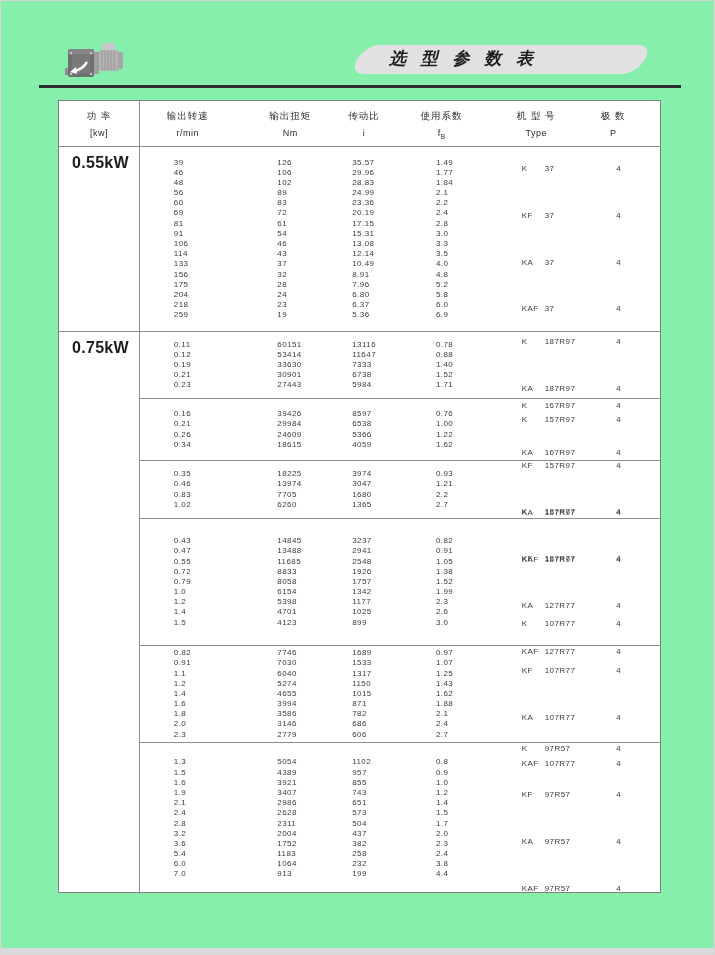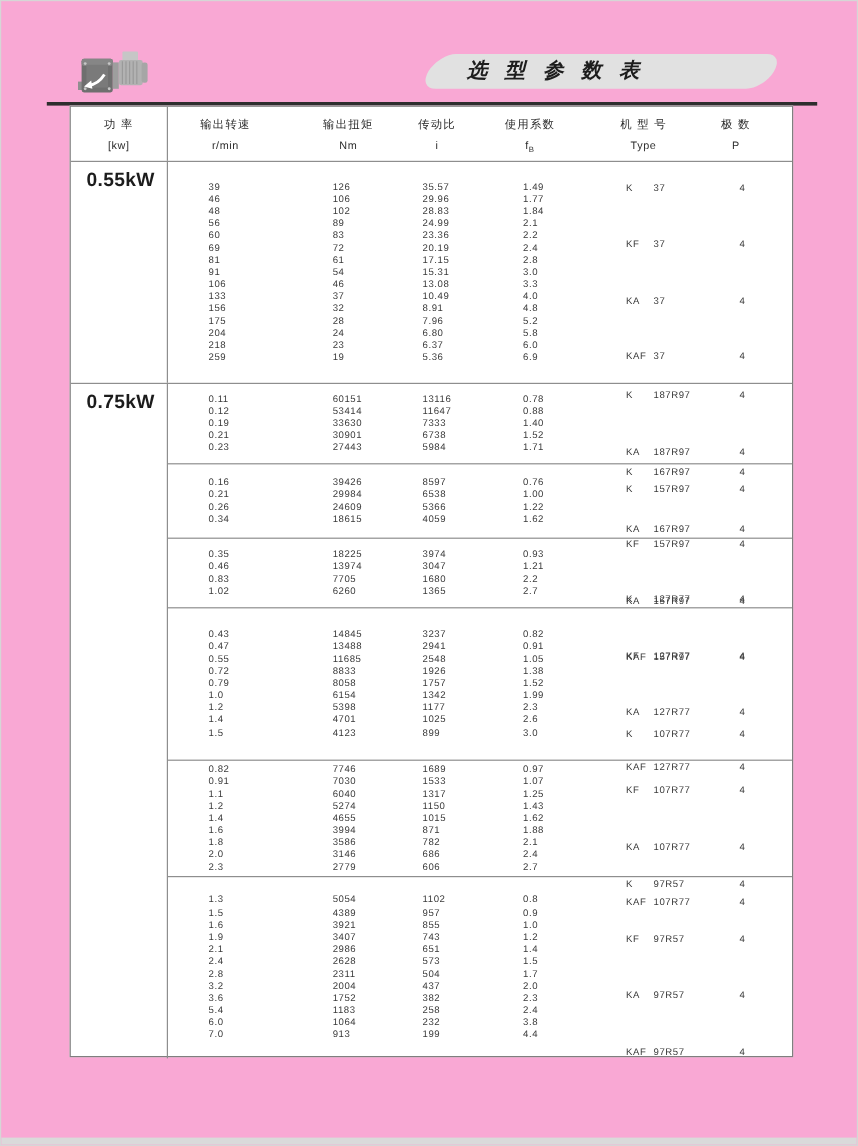--- a/index.html
+++ b/index.html
@@ -1,35 +1,35 @@
 <!DOCTYPE html>
 <html><head>
 <meta charset="utf-8">
 <style>
   html,body{margin:0;padding:0;background:#fff;}
   .page{
-    position:relative;width:715px;height:955px;background:#f9a8d4;overflow:hidden;
+    position:relative;width:715px;height:955px;background:#86efac;overflow:hidden;
     font-family:"Liberation Sans","DejaVu Sans",sans-serif;color:#3a3a3a;
     border:1px solid #d6d6d6;box-sizing:border-box;
   }
   .page-bottom-edge{position:absolute;left:0;right:0;bottom:0;height:6px;background:#dadada;}
 
   
   .logo{position:absolute;left:63px;top:36px;}
   .banner{position:absolute;left:356px;top:44px;width:288px;height:29px;}
   .banner-bg{position:absolute;inset:0;background:#e1e1e1;border-radius:15px 16px 15px 16px;transform:skewX(-32deg);}
   .banner-text{
     position:absolute;left:32px;top:50%;transform:translateY(-55%);
     font-size:17px;font-style:italic;font-weight:600;letter-spacing:5px;color:#1d1d1d;white-space:nowrap;
   }
   .header-rule{position:absolute;left:38px;top:84px;width:642px;height:3px;background:#2e2e2e;}
 
   
   .sel-table{
-    position:absolute;left:57px;top:87px;width:603px;height:793px;
+    position:absolute;left:57px;top:99px;width:603px;height:793px;
     border:1px solid #7f7f7f;box-sizing:border-box;background:#fff;
   }
   .thead{position:relative;height:46px;border-bottom:1px solid #8e8e8e;display:flex;box-sizing:border-box;}
   .power-head{width:81px;border-right:1px solid #8e8e8e;box-sizing:border-box;text-align:center;padding-top:9px;}
   .cols-head{position:relative;flex:1;}
   .h-col{position:absolute;top:9px;transform:translateX(-50%);text-align:center;white-space:nowrap;}
   .h-zh{font-size:9.5px;color:#2b2b2b;letter-spacing:1px;}
   .h-en{font-size:9px;color:#2b2b2b;margin-top:5px;letter-spacing:0.5px;}
   .h-sub{font-size:6.5px;}
 
@@ -177,20 +177,26 @@
                   <span class="cell c-ratio">15.31</span>
                   <span class="cell c-fb">3.0</span>
                 </div>
                 <div class="data-row">
                   <span class="cell c-speed">106</span>
                   <span class="cell c-torque">46</span>
                   <span class="cell c-ratio">13.08</span>
                   <span class="cell c-fb">3.3</span>
                 </div>
                 <div class="data-row">
+                  <span class="cell c-speed">114</span>
+                  <span class="cell c-torque">43</span>
+                  <span class="cell c-ratio">12.14</span>
+                  <span class="cell c-fb">3.5</span>
+                </div>
+                <div class="data-row">
                   <span class="cell c-speed">133</span>
                   <span class="cell c-torque">37</span>
                   <span class="cell c-ratio">10.49</span>
                   <span class="cell c-fb">4.0</span>
                 </div>
                 <div class="data-row">
                   <span class="cell c-speed">156</span>
                   <span class="cell c-torque">32</span>
                   <span class="cell c-ratio">8.91</span>
                   <span class="cell c-fb">4.8</span>

